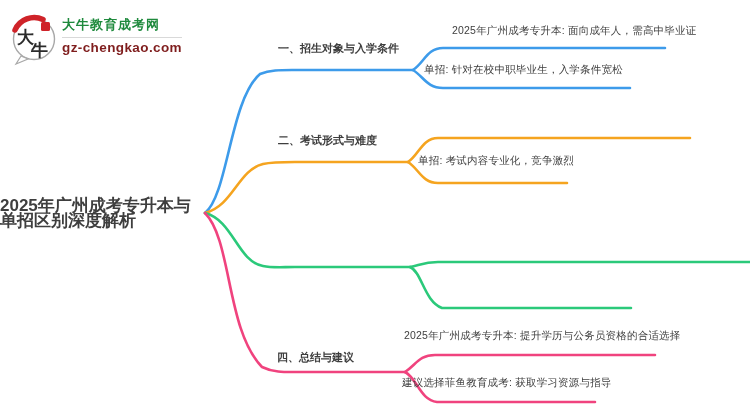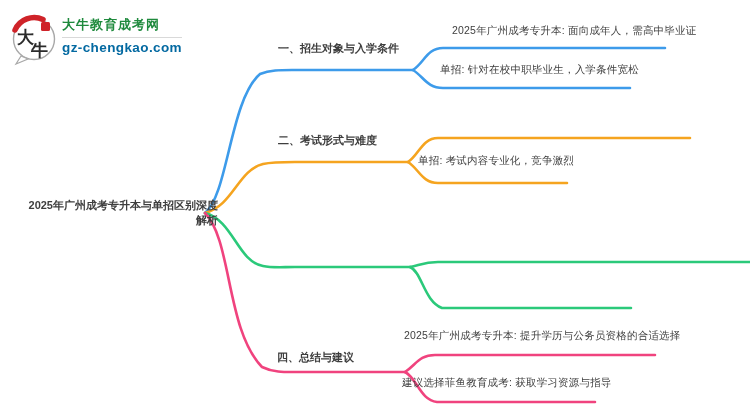--- a/index.html
+++ b/index.html
@@ -8,22 +8,22 @@
     position:relative; width:750px; height:410px; background:#fff;
     overflow:hidden;
     font-family:"Liberation Sans","DejaVu Sans",sans-serif;
     color:#3e3e3e;
   }
   svg.wires { position:absolute; left:0; top:0; width:750px; height:410px; }
   svg.wires path { fill:none; stroke-width:2.6; stroke-linecap:round; }
 
   .node { position:absolute; white-space:nowrap; }
   .central {
-    left:22px; top:198px; width:196px; text-align:right;
-    font-size:11px; font-weight:600; line-height:15px; white-space:normal;
+    left:0; top:198px; width:196px; text-align:left;
+    font-size:17px; font-weight:600; line-height:15px; white-space:normal;
   }
   .blabel { font-size:11px; font-weight:600; }
   .child  { font-size:10.5px; font-weight:500; letter-spacing:.2px; }
   .wrap2  { white-space:normal; line-height:22px; }
 
   
   .logo { position:absolute; left:10px; top:12px; width:200px; height:52px; }
   .logo-bubble { position:absolute; left:0; top:0; }
   .logo-text { position:absolute; left:52px; top:4px; }
   .logo-title {
@@ -64,32 +64,32 @@
     <svg class="logo-bubble" width="48" height="54" viewBox="0 0 48 54">
       <circle cx="24" cy="27" r="20.5" fill="#ffffff" stroke="#a8a8a8" stroke-width="1.4"></circle>
       <path d="M11,44 L6,52 L18,47 Z" fill="#ffffff" stroke="#a8a8a8" stroke-width="1.2"></path>
       <path d="M5,18 A21,21 0 0 1 33,7.5" fill="none" stroke="#cf2329" stroke-width="5.5" stroke-linecap="round"></path>
       <rect x="31" y="10" width="9" height="9" rx="1.5" fill="#cf2329"></rect>
       <text x="7" y="31" font-size="17" font-weight="bold" fill="#2b2b2b">大</text>
       <text x="21" y="44" font-size="17" font-weight="bold" fill="#2b2b2b">牛</text>
     </svg>
     <div class="logo-text">
       <div class="logo-title" style="color:#1f8a3d">大牛教育成考网</div>
-      <div class="logo-url" style="color:#0369a1">gz-chengkao.com</div>
+      <div class="logo-url" style="color:#7f1d1d">gz-chengkao.com</div>
     </div>
   </div>
 
   <div class="node central">2025年广州成考专升本与单招区别深度解析</div>
 
   <div class="node blabel" style="left:278px; top:41px;">一、招生对象与入学条件</div>
   <div class="node blabel" style="left:278px; top:133px;text-align:center;">二、考试形式与难度</div>
   <div class="node blabel" style="left:277px; top:350px;">四、总结与建议</div>
 
   <div class="node child" style="left:452px; top:24px;">2025年广州成考专升本: 面向成年人，需高中毕业证</div>
-  <div class="node child" style="left:440px; top:63px;">单招: 针对在校中职毕业生，入学条件宽松</div>
+  <div class="node child" style="left:424px; top:63px;">单招: 针对在校中职毕业生，入学条件宽松</div>
 
   <div class="node child" style="left:418px; top:154px;text-align:center;">单招: 考试内容专业化，竞争激烈</div>
 
 
   <div class="node child" style="left:404px; top:329px;">2025年广州成考专升本: 提升学历与公务员资格的合适选择</div>
   <div class="node child" style="left:402px; top:376px;">建议选择菲鱼教育成考: 获取学习资源与指导</div>
 
 </div>
 
 </body></html>

